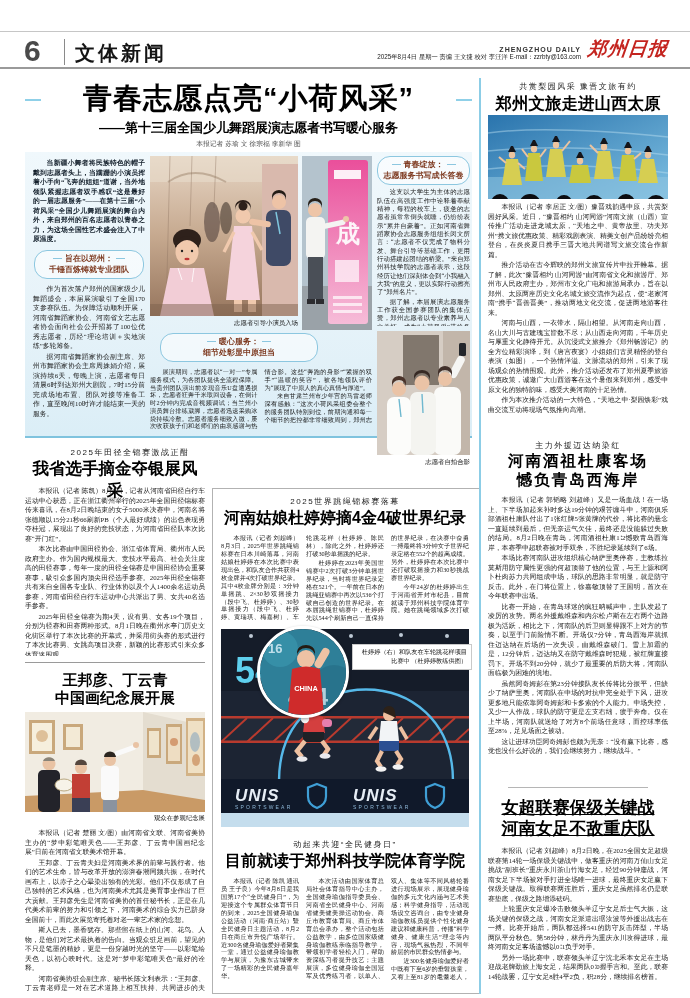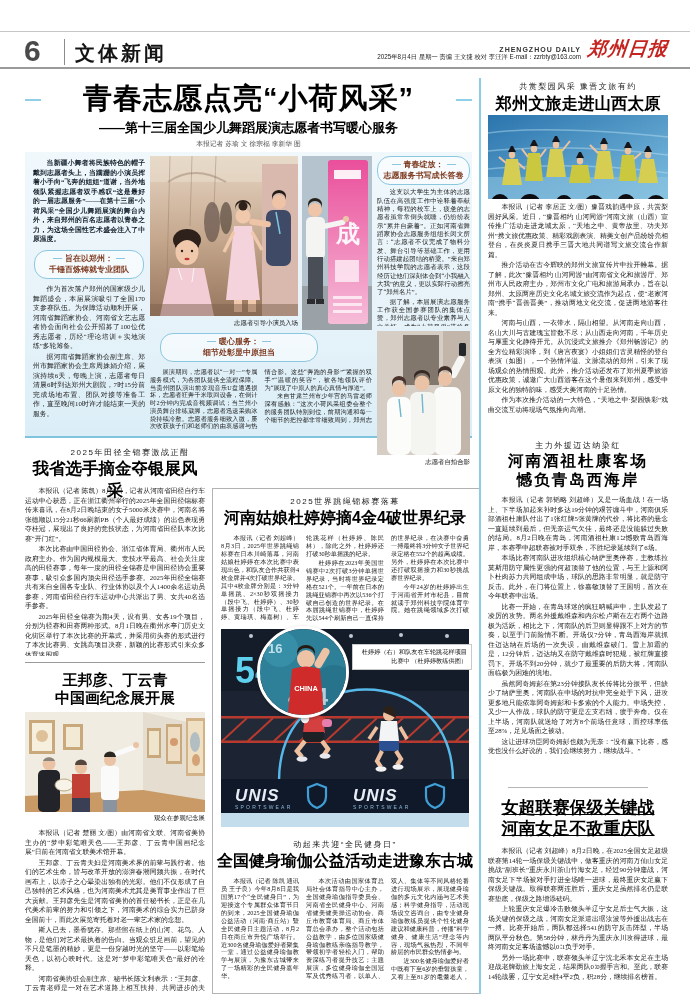--- a/index.html
+++ b/index.html
@@ -339,21 +339,21 @@
       <path d="M37,27 a9,8 0 0 1 18,0 l0,-4 a9,7 0 0 0 -18,0 z" fill="#241a12"></path>
       <path d="M32,40 Q46,35 60,40 L64,86 L28,86 Z" fill="#cf2b2b"></path>
       <rect x="58" y="18" width="8" height="22" rx="4" fill="#eec2a4" transform="rotate(30 62 29)"></rect>
       <text x="46" y="62" font-size="7.5" fill="#fff" text-anchor="middle" font-weight="bold" font-family="Liberation Sans, sans-serif">CHINA</text>
     </svg>
   </div>
 
   <div class="abs capbox" style="left:352px;top:644px;width:110px;">杜婷婷（右）和队友在车轮跳花样项目比赛中 （杜婷婷教练供图）</div>
 
   <div class="abs kicker" style="left:213px;top:839px;width:264px;">动起来共迎“全民健身日”</div>
-  <div class="abs hl" style="left:213px;top:851px;width:264px;font-size:16px;">全国健身瑜伽公益活动走进豫东古城</div>
+  <div class="abs hl" style="left:213px;top:851px;width:264px;font-size:16px;">目前就读于郑州科技学院体育学院</div>
   <div class="abs bodytext cols3" style="left:221px;top:877px;width:248px;height:110px;font-size:6.2px;line-height:1.28;">
       <p class="para">本报讯（记者 陈凯 通讯员 王子良）今年8月8日是我国第17个“全民健身日”，为迎接这个专属群众体育节日的到来，2025全国健身瑜伽公益活动（河南·商丘站）暨全民健身日主题活动，8月2日在商丘市升悦广场举行。近300名健身瑜伽爱好者聚集一堂，通过公益健身瑜伽教学与展演，为豫东古城带来了一场精彩的全民健身嘉年华。</p>
       <p class="para">本次活动由国家体育总局社会体育指导中心主办，全国健身瑜伽指导委员会、河南省全民健身中心、河南省健美健美操运动协会、商丘市教育体育局、商丘市体育总会承办，整个活动包括公益教学，由多位国家级健身瑜伽教练亲临指导教学，带领初学者轻松入门，帮助资深练习者提升技艺；主题展演，多位健身瑜伽全国冠军及优秀练习者，以单人、双人、集体等不同风格轮番进行现场展示，展现健身瑜伽的多元文化内涵与艺术美感；科学健身指导，活动现场设立咨询台，由专业健身瑜伽教练员提供个性化健身建议和健康科普，传播“科学健身、健康生活”理念等内容，现场气氛热烈，不同年龄层的市民群众热情参与。</p>
       <p class="para">近300名健身瑜伽爱好者中既有下至6岁的垂髫孩童，又有上至81岁的耄耋老人，大家身着统一服装，在资深健身瑜伽导师的带领下，伴随着现场动听悠扬的音乐，共同完成了一场场面宏大、动作整齐划一的健身瑜伽集体展演。</p>
     </div>
 
   <div class="abs vline" style="left:479px;top:78px;width:1.5px;height:916px;"></div>
 
   <div class="abs kicker" style="left:488px;top:81px;width:180px;">共赏梨园风采 豫晋文旅有约</div>
   <div class="abs hl" style="left:488px;top:93px;width:180px;font-size:16.5px;">郑州文旅走进山西太原</div>

